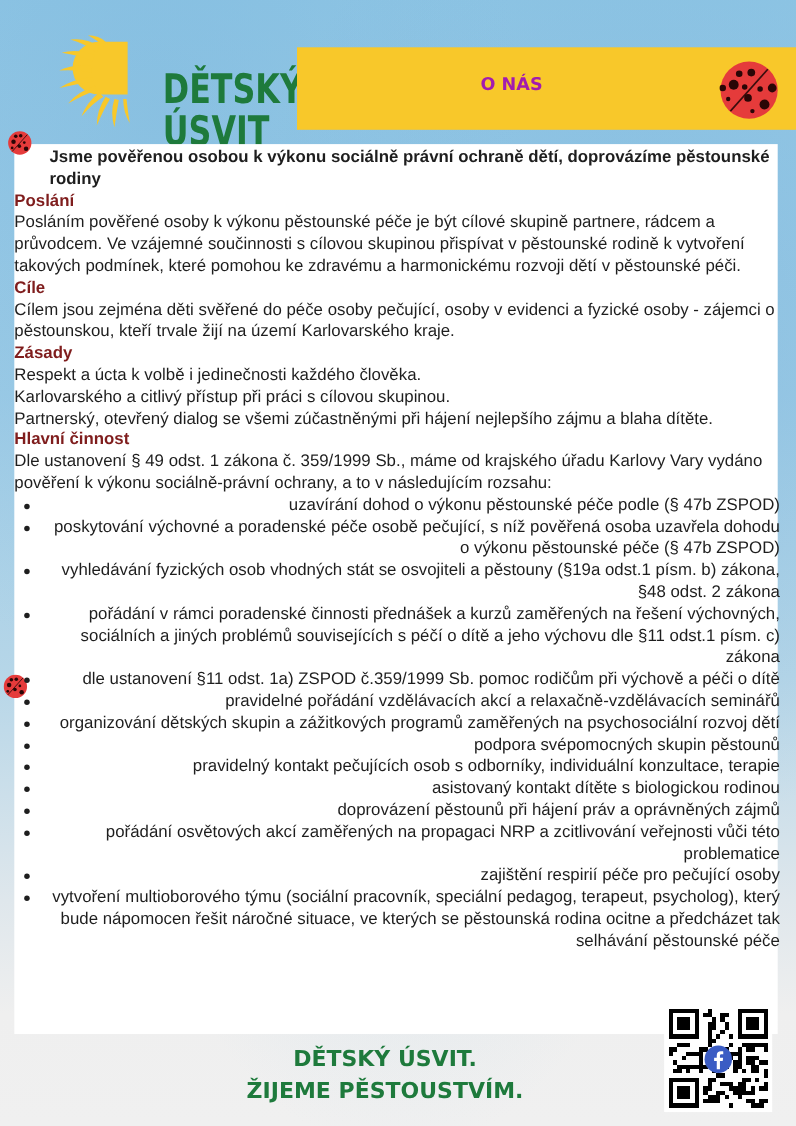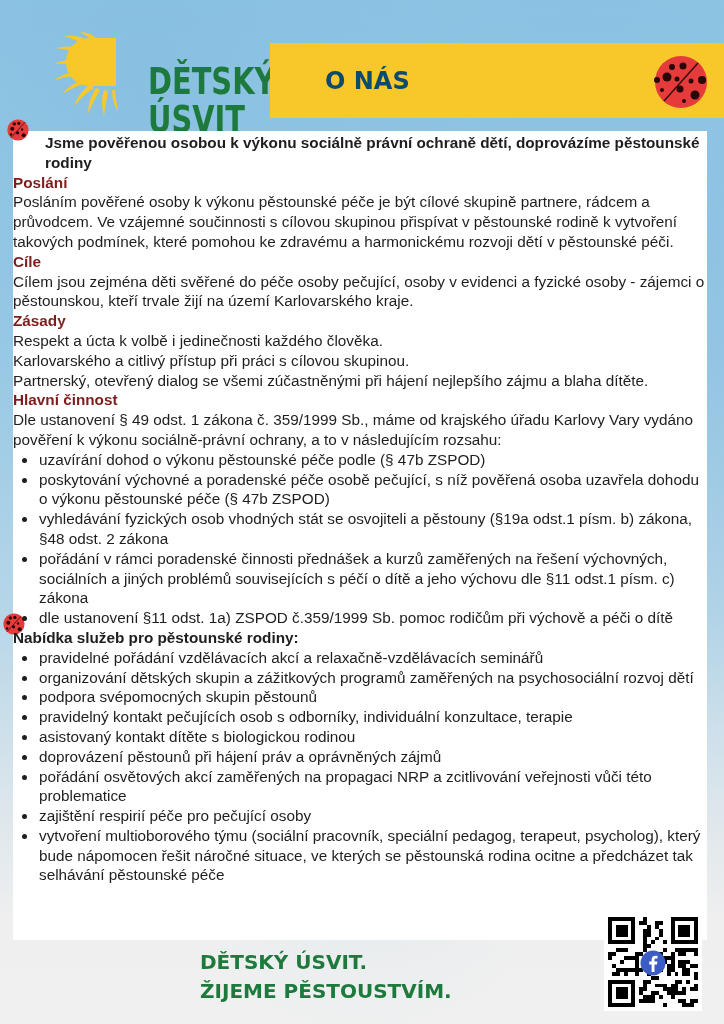--- a/index.html
+++ b/index.html
@@ -21,46 +21,46 @@
     position:absolute; left:120px; top:33px;
     color:#1e7a3c; font-family:"DejaVu Sans", sans-serif; font-weight:bold;
     font-size:37px; line-height:38px; letter-spacing:0px;
     transform:scaleX(0.78); transform-origin:left top;
   }
   .banner {
     position:absolute; left:270px; top:43px; width:454px; height:75px;
     background:#f8c82a;
   }
   .banner-title {
-    position:absolute; left:0; width:280px; top:24px; 
-    font-family:"DejaVu Sans", sans-serif; font-weight:bold; font-size:24px;
-    color:#0c4a6e; margin-left:55px;
+    position:absolute; left:0; width:280px; top:24px; text-align:center;
+    font-family:"DejaVu Sans", sans-serif; font-weight:bold; font-size:16px;
+    color:#a21caf; margin-left:55px;
   }
   .banner-ladybug { position:absolute; left:654px; top:55px; }
   .panel {
     position:absolute; left:13px; top:131px; width:694px; height:809px;
     background:#ffffff;
   }
   .content {
     position:absolute; left:13px; top:133px; width:696px;
     font-family:"Liberation Sans", sans-serif; font-size:15.3px; line-height:19.8px; color:#1e1e1e;
   }
   .content p { margin:0; }
   .lead { font-weight:bold; font-size:15.3px;padding-left:32px; }
   .heading { color:#7f1d1d; font-weight:bold; }
   .content ul { margin:0; padding-left:26px; list-style:none; }
-  .content li { position:relative; }
+  .content li { position:relative;text-align:right; }
   .content li::before {
     content:""; position:absolute; left:-17px; top:8px; width:5px; height:5px;
     border-radius:50%; background:#1e1e1e;
   }
   .section2-title { font-weight:bold; margin-top:22px; }
   .ladybug-small { position:absolute; }
   .footer-text {
-    position:absolute; left:200px; top:948px; width:300px; 
+    position:absolute; left:200px; top:948px; width:300px; text-align:center;
     color:#1e7a3c; font-family:"DejaVu Sans", sans-serif; font-weight:bold;
     font-size:20px; line-height:29px;
   }
   .qr { position:absolute; left:604px; top:913px; width:98px; height:98px; background:#fff; }
 </style>
 </head>
 <body>
 
 <div class="bg-texture"></div>
 
@@ -153,21 +153,20 @@
   <p class="heading">Hlavní činnost</p>
   <p>Dle ustanovení § 49 odst. 1 zákona č. 359/1999 Sb., máme od krajského úřadu Karlovy Vary vydáno pověření k výkonu sociálně-právní ochrany, a to v následujícím rozsahu:</p>
   <ul>
     <li>uzavírání dohod o výkonu pěstounské péče podle (§ 47b ZSPOD)</li>
     <li>poskytování výchovné a poradenské péče osobě pečující, s níž pověřená osoba uzavřela dohodu o výkonu pěstounské péče (§ 47b ZSPOD)</li>
     <li>vyhledávání fyzických osob vhodných stát se osvojiteli a pěstouny (§19a odst.1 písm. b) zákona, §48 odst. 2 zákona</li>
     <li>pořádání v rámci poradenské činnosti přednášek a kurzů zaměřených na řešení výchovných, sociálních a jiných problémů souvisejících s péčí o dítě a jeho výchovu dle §11 odst.1 písm. c) zákona</li>
     <li>dle ustanovení §11 odst. 1a) ZSPOD č.359/1999 Sb. pomoc rodičům při výchově a péči o dítě</li>
   </ul>
 
-  <p class="section2-title">Nabídka služeb pro pěstounské rodiny:</p>
   <ul>
     <li>pravidelné pořádání vzdělávacích akcí a relaxačně-vzdělávacích seminářů</li>
     <li>organizování dětských skupin a zážitkových programů zaměřených na psychosociální rozvoj dětí</li>
     <li>podpora svépomocných skupin pěstounů</li>
     <li>pravidelný kontakt pečujících osob s odborníky, individuální konzultace, terapie</li>
     <li>asistovaný kontakt dítěte s biologickou rodinou</li>
     <li>doprovázení pěstounů při hájení práv a oprávněných zájmů</li>
     <li>pořádání osvětových akcí zaměřených na propagaci NRP a zcitlivování veřejnosti vůči této problematice</li>
     <li>zajištění respirií péče pro pečující osoby</li>
     <li>vytvoření multioborového týmu (sociální pracovník, speciální pedagog, terapeut, psycholog), který bude nápomocen řešit náročné situace, ve kterých se pěstounská rodina ocitne a předcházet tak selhávání pěstounské péče</li>

